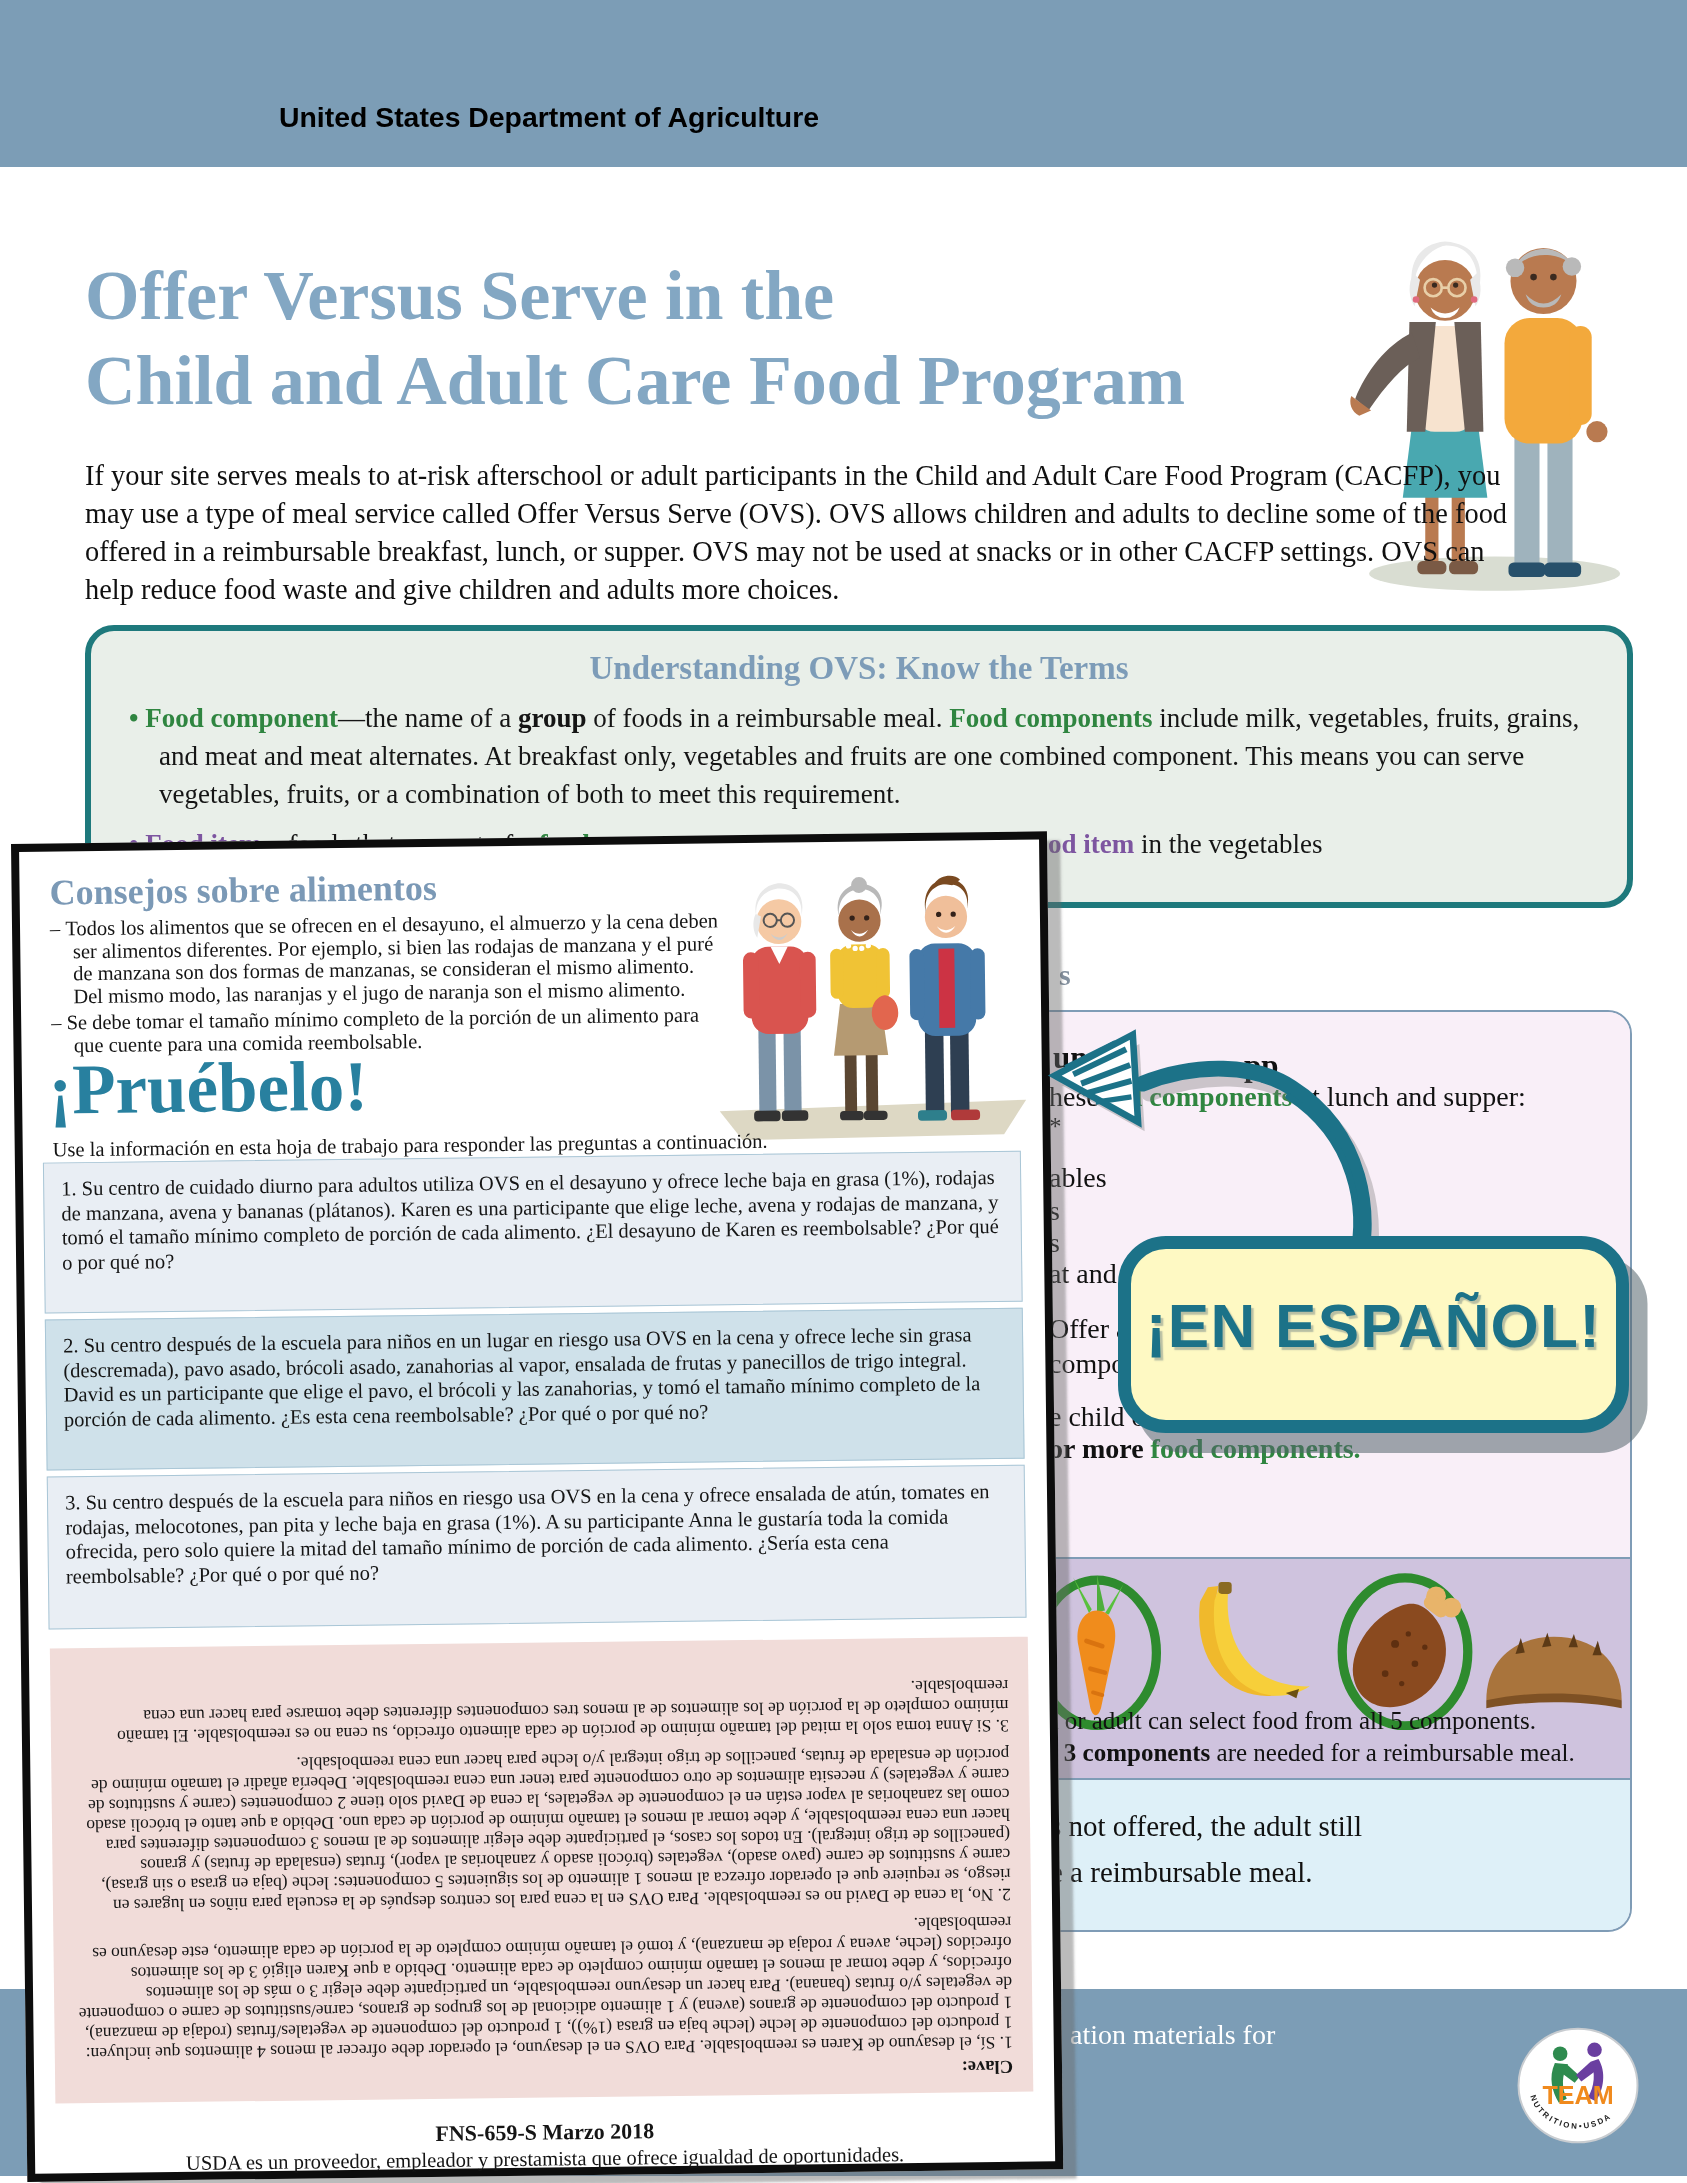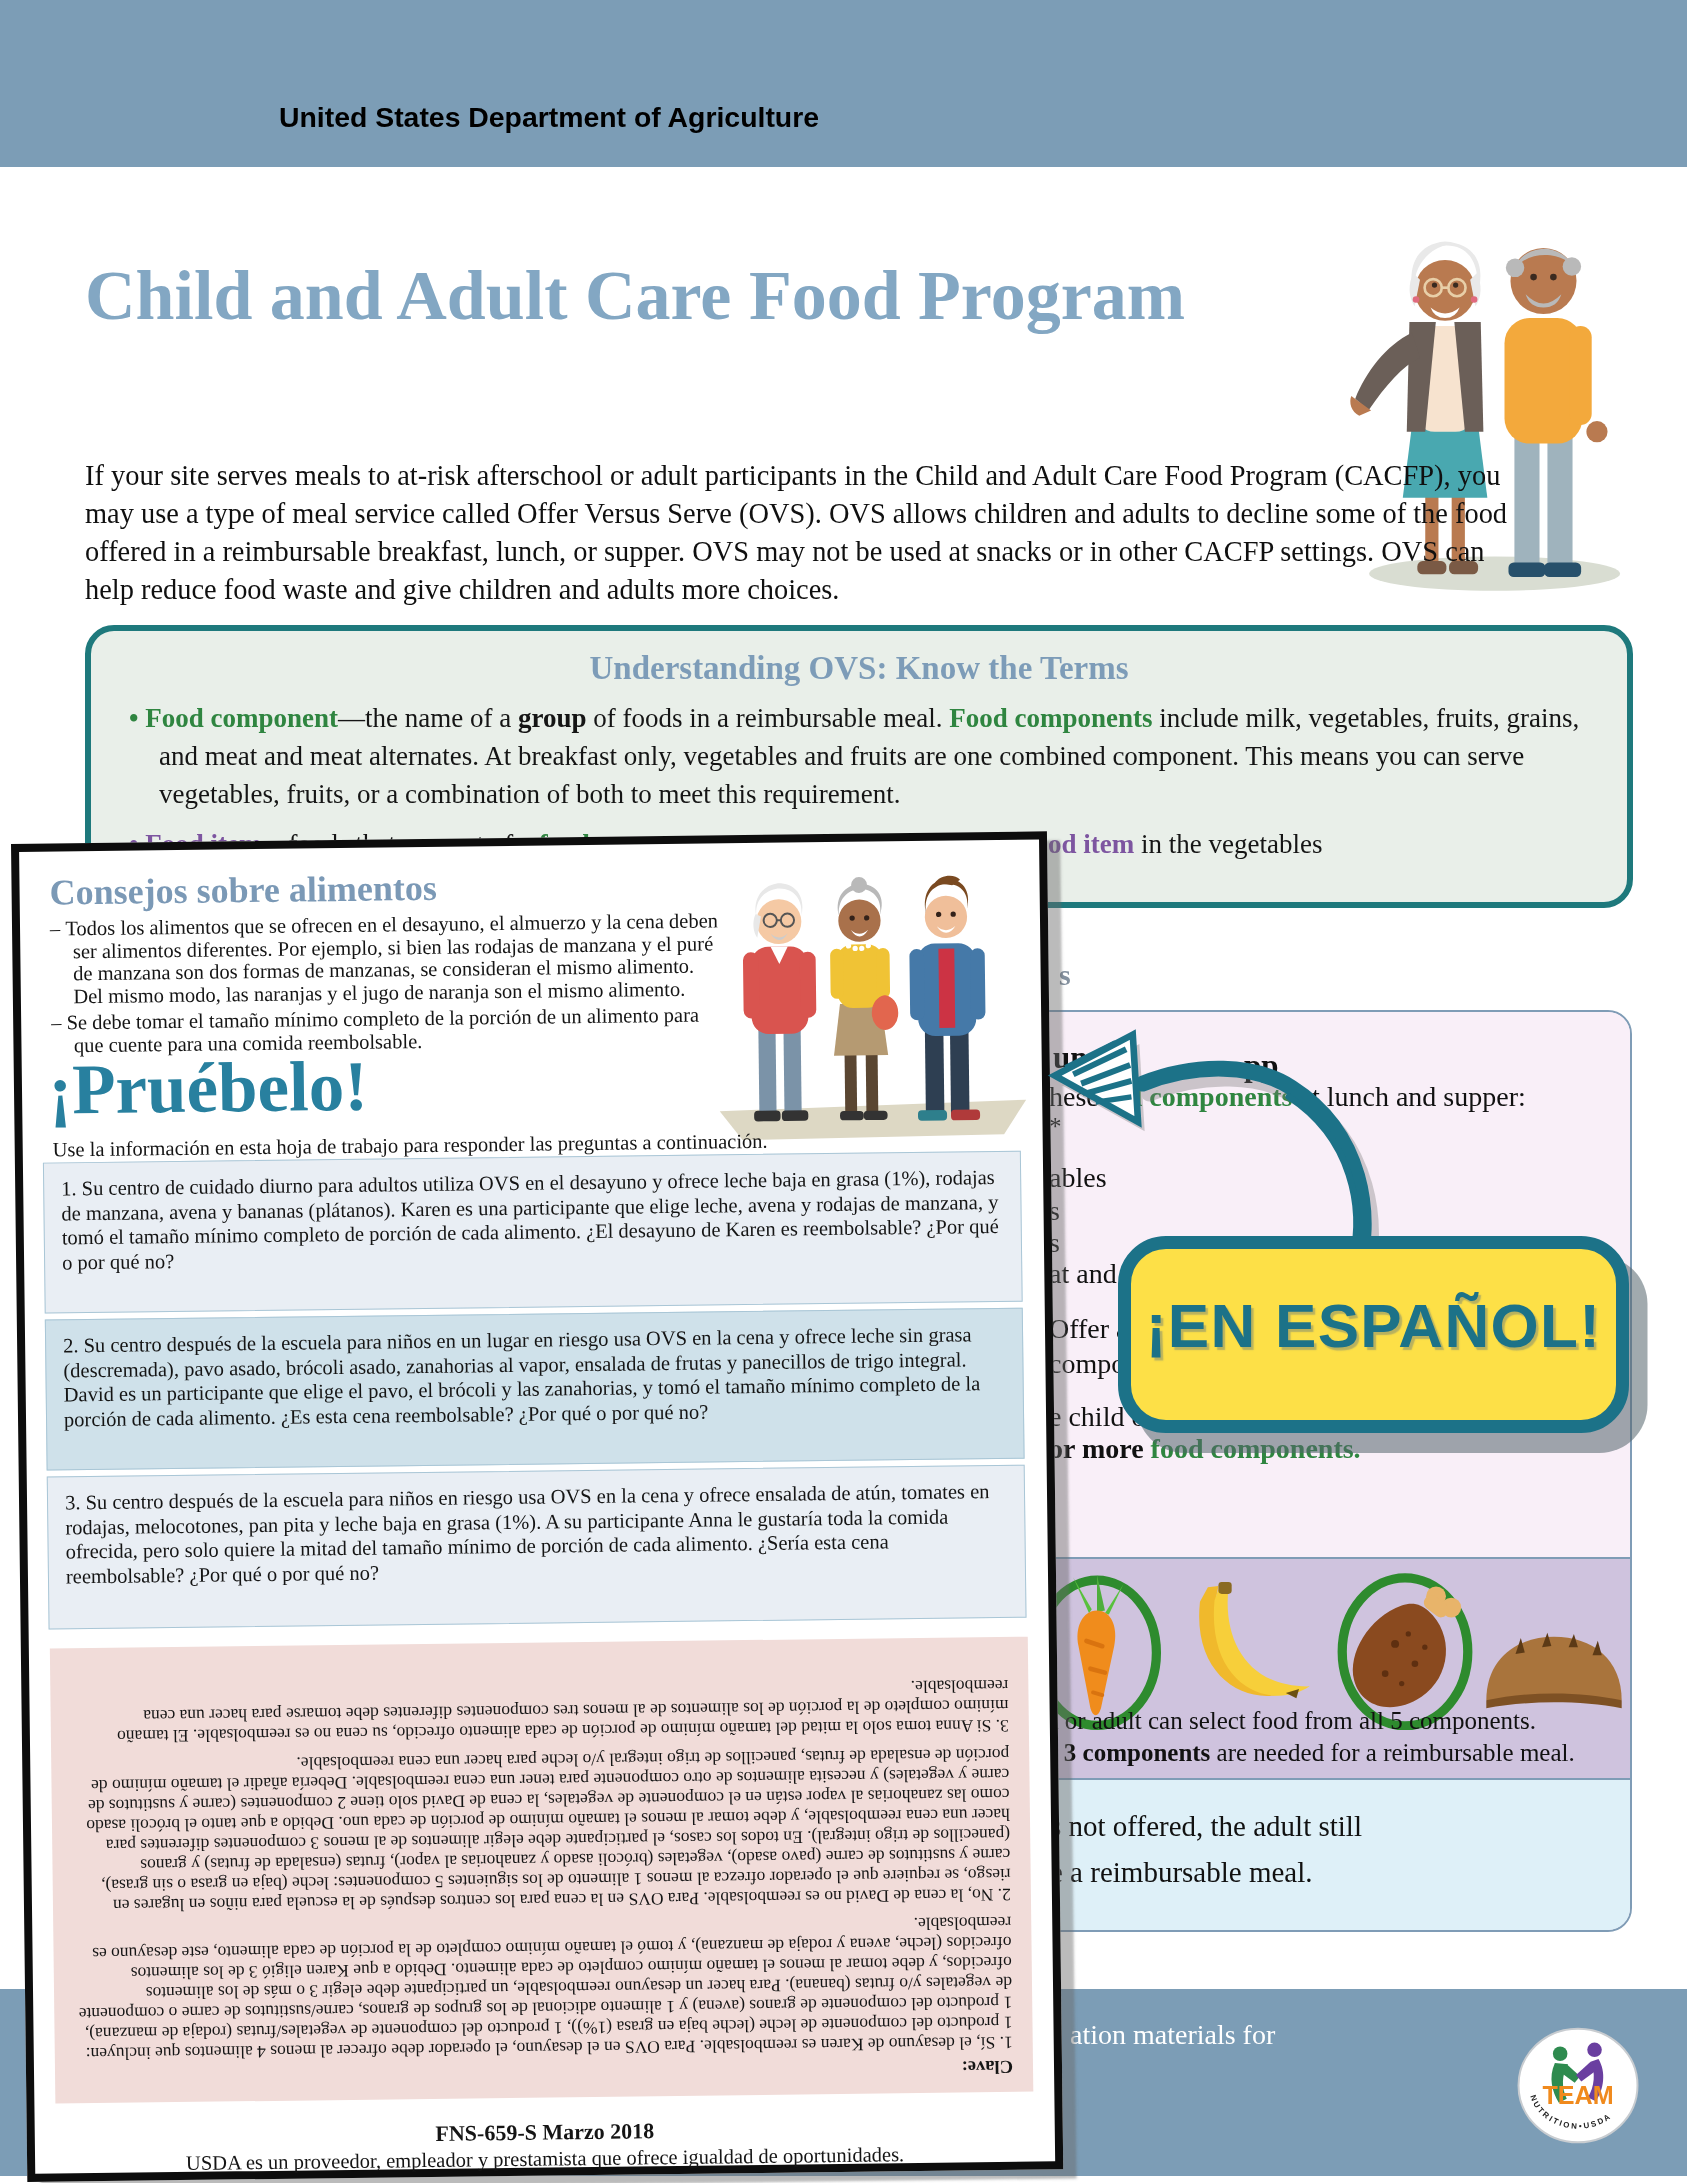--- a/index.html
+++ b/index.html
@@ -35,21 +35,21 @@
   .panel-purple{position:absolute;left:0;top:547px;width:100%;height:219px;background:#cfc3de;border-bottom:2px solid #7f9cb6;}
   .panel-blue{position:absolute;left:0;top:768px;width:100%;height:153px;background:#def0f8;}
   .frag{position:absolute;white-space:nowrap;font-size:28px;color:#111;}
   .hfrag{position:absolute;white-space:nowrap;font-weight:bold;font-size:31px;color:#111;}
 
   
   .band-bottom{position:absolute;left:0;top:1989px;width:1687px;height:187px;background:#7c9db6;}
   .band-frag{position:absolute;color:#ffffff;font-size:28px;white-space:nowrap;}
 
   
-  .badge{position:absolute;left:1118px;top:1236px;width:511px;height:197px;background:#fde047;
+  .badge{position:absolute;left:1118px;top:1236px;width:511px;height:197px;background:#fef9c3;
          border:13.2px solid #1c7288;border-radius:48px;box-sizing:border-box;z-index:25;
          box-shadow:18.5px 20px 0 rgba(84,101,107,0.55);display:flex;align-items:center;justify-content:center;}
   .badge-label{font-family:"Liberation Sans",sans-serif;font-weight:bold;font-size:62px;letter-spacing:1.3px;
                color:#1c7288;text-shadow:2.6px 3.3px 1.3px rgba(100,120,125,0.45);margin-top:-18.5px;}
   .arrow-svg{position:absolute;left:1027px;top:996px;z-index:24;}
 
   
   .overlay{position:absolute;left:10.6px;top:844px;width:1036px;height:1338px;background:#ffffff;
            border:8px solid #0d0d0d;box-sizing:border-box;z-index:10;transform:rotate(-0.7deg);
            transform-origin:top left;box-shadow:13.2px 9.3px 2.6px rgba(105,105,105,0.45);}
@@ -74,20 +74,21 @@
 </head>
 <body>
 
 <div id="page">
 
   <div class="band-top">
     <div class="agency">United States Department of Agriculture</div>
   </div>
 
   <div class="doc-title">
+    <div>Offer Versus Serve in the</div>
     <div>Child and Adult Care Food Program</div>
   </div>
 
   <svg class="abs" style="left:1346px;top:233px;" width="284" height="361" viewBox="0 0 430 545">
     <ellipse cx="225" cy="515" rx="190" ry="26" fill="#d9ddd2"></ellipse>
 
     <g>
       <rect x="255" y="300" width="38" height="200" fill="#9fb3bd"></rect>
       <rect x="305" y="300" width="38" height="200" fill="#9fb3bd"></rect>
       <rect x="246" y="498" width="56" height="22" rx="8" fill="#27506b"></rect>

